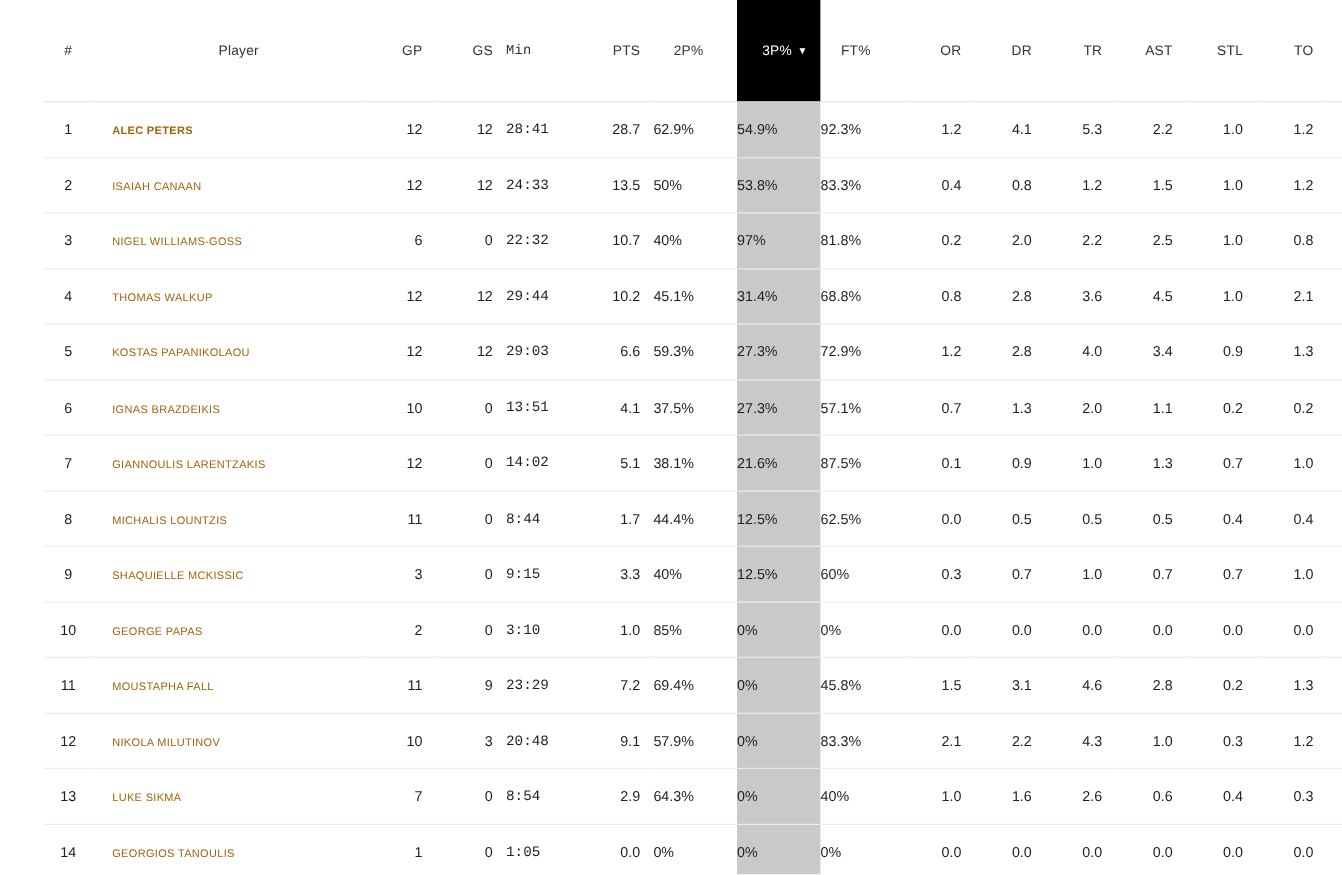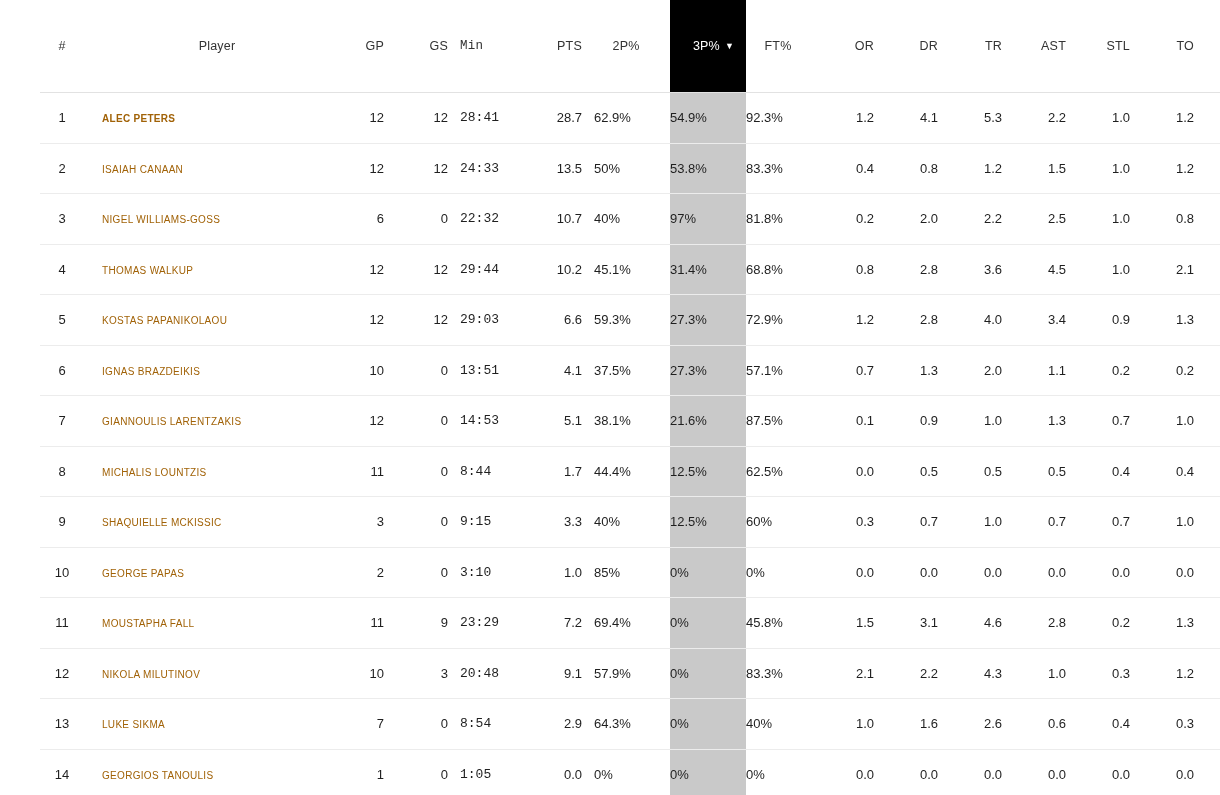--- a/index.html
+++ b/index.html
@@ -255,21 +255,21 @@
             <td class="c-num">1.1</td>
             <td class="c-num">0.2</td>
             <td class="c-num">0.2</td>
             <td class="c-num">0.1</td>
           </tr>
           <tr>
             <td class="c-rank">7</td>
             <td class="c-player"><span class="player-name">GIANNOULIS LARENTZAKIS</span></td>
             <td class="c-num">12</td>
             <td class="c-num">0</td>
-            <td class="c-num-w">14:53</td>
+            <td class="c-num-w">14:02</td>
             <td class="c-num">5.1</td>
             <td class="c-wide">38.1%</td>
             <td class="c-wide sorted">21.6%</td>
             <td class="c-wide">87.5%</td>
             <td class="c-num">0.1</td>
             <td class="c-num">0.9</td>
             <td class="c-num">1.0</td>
             <td class="c-num">1.3</td>
             <td class="c-num">0.7</td>
             <td class="c-num">1.0</td>

